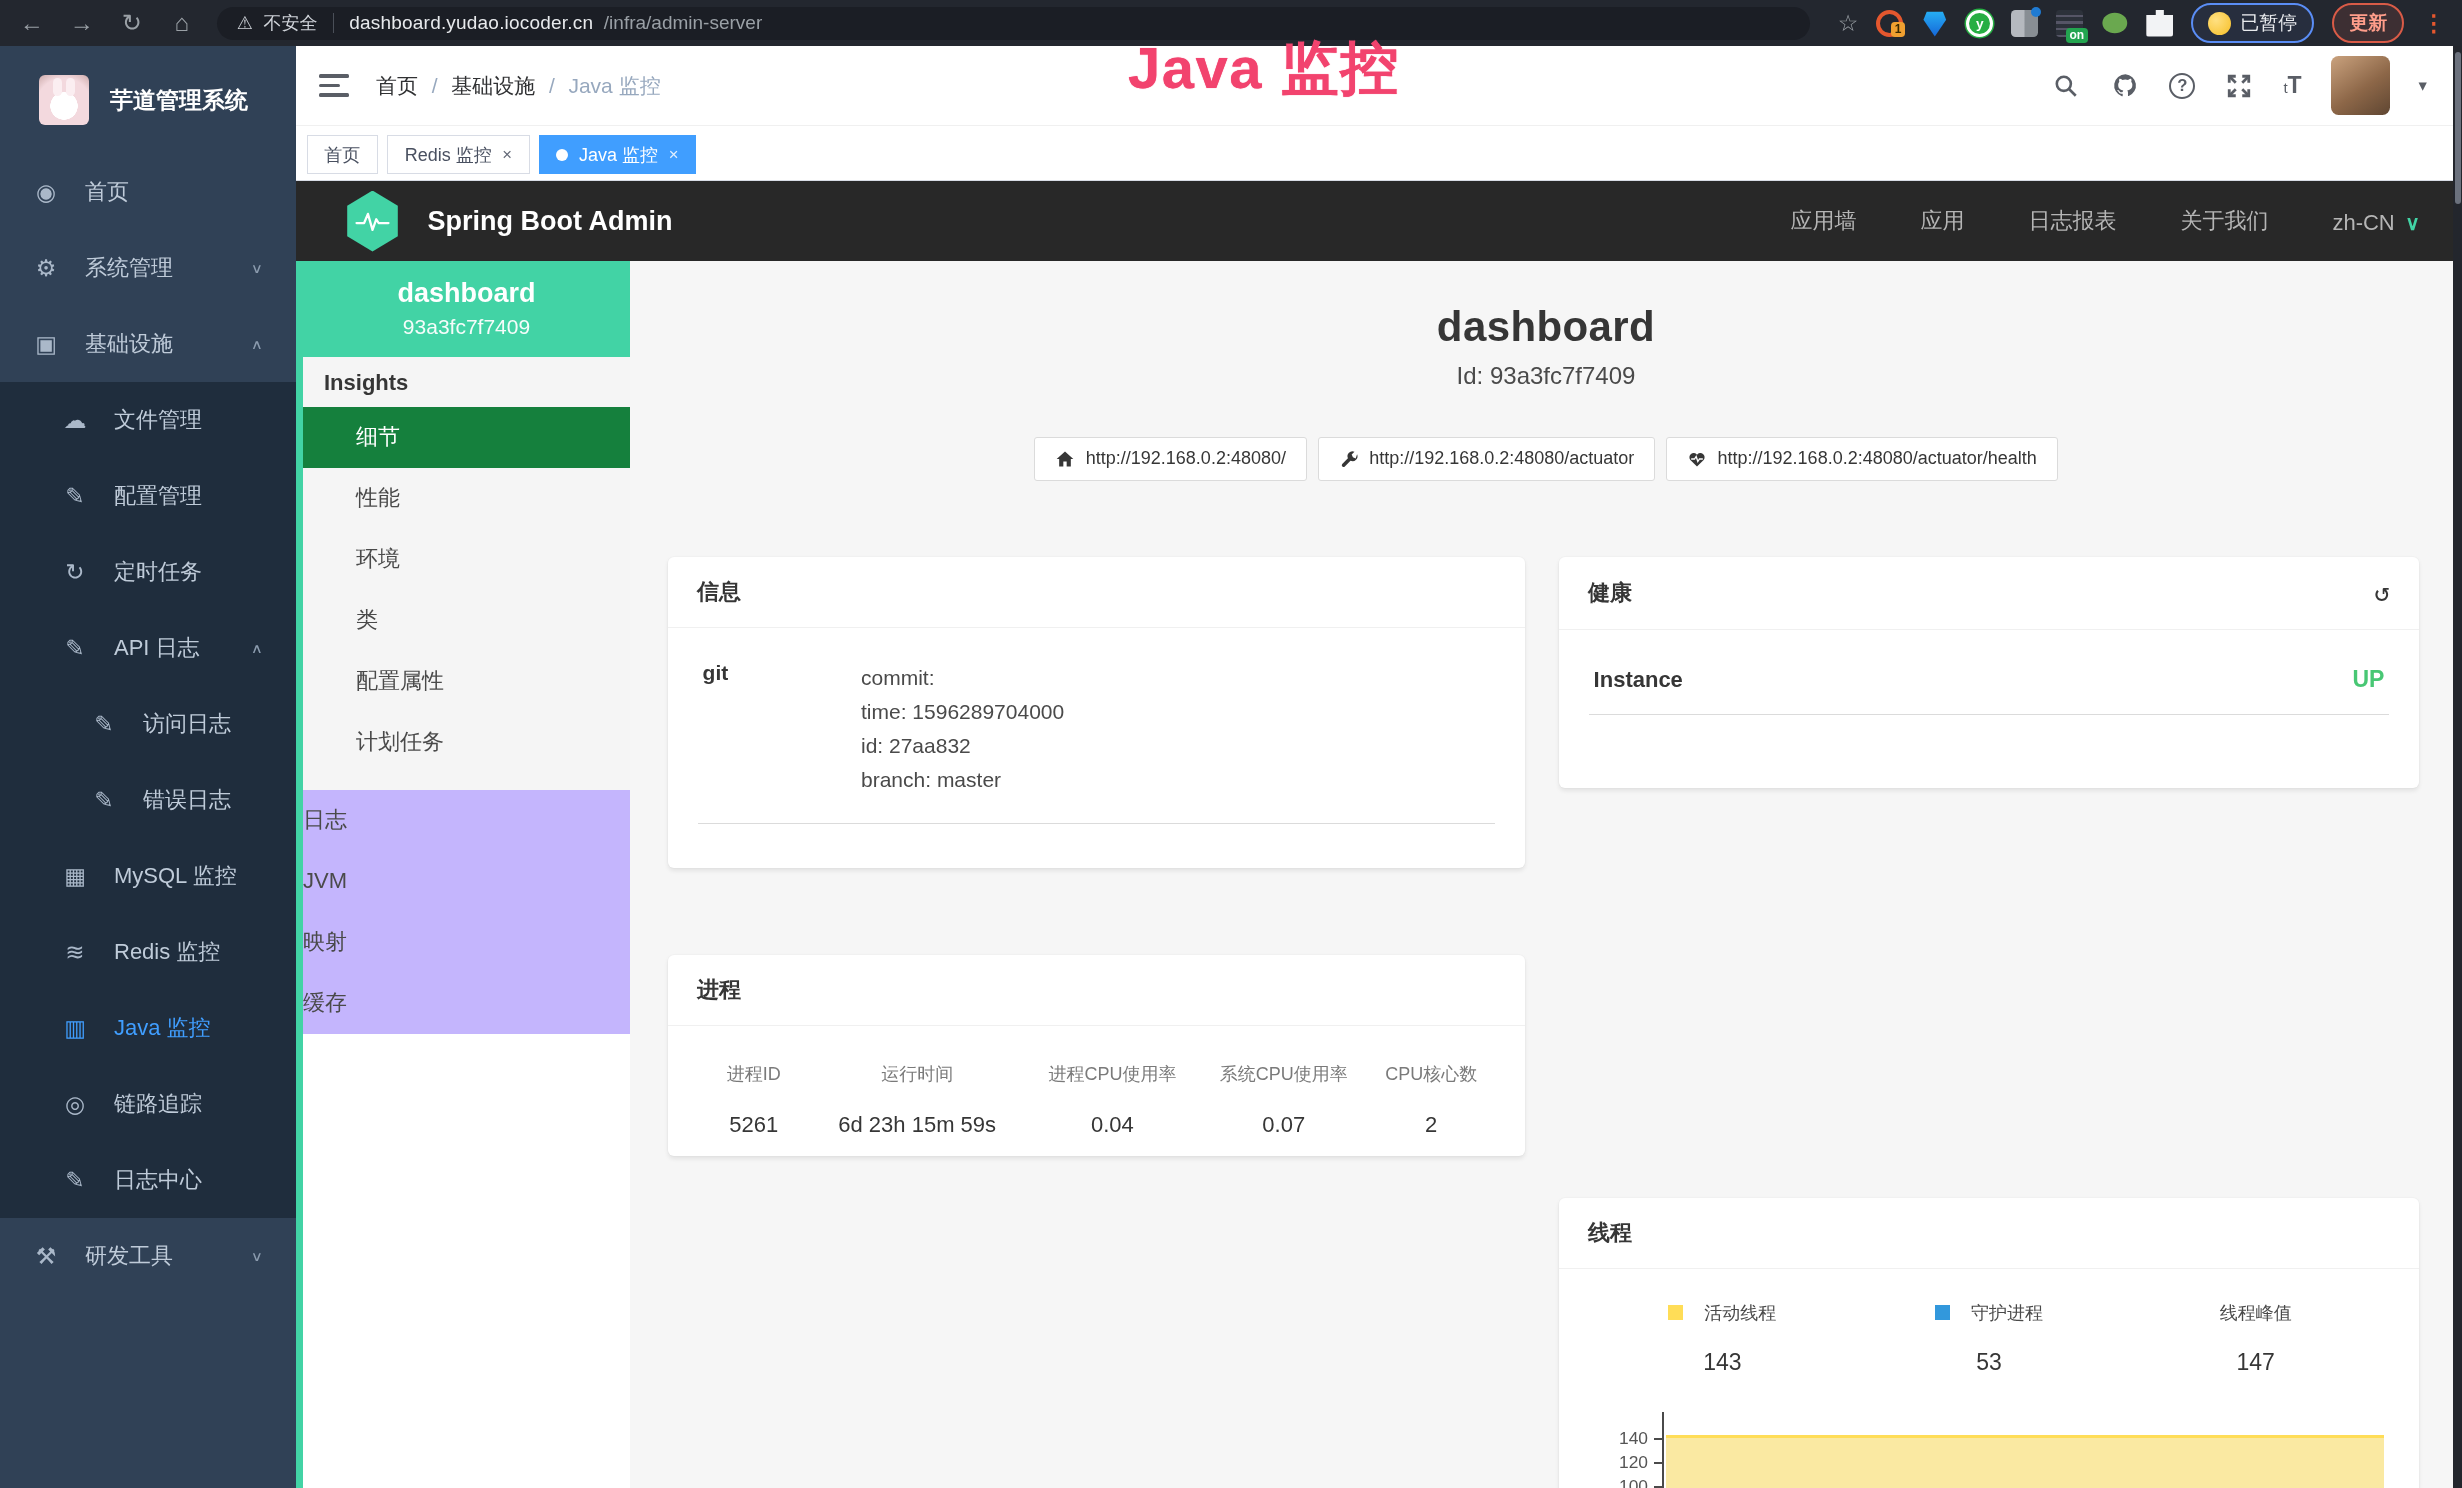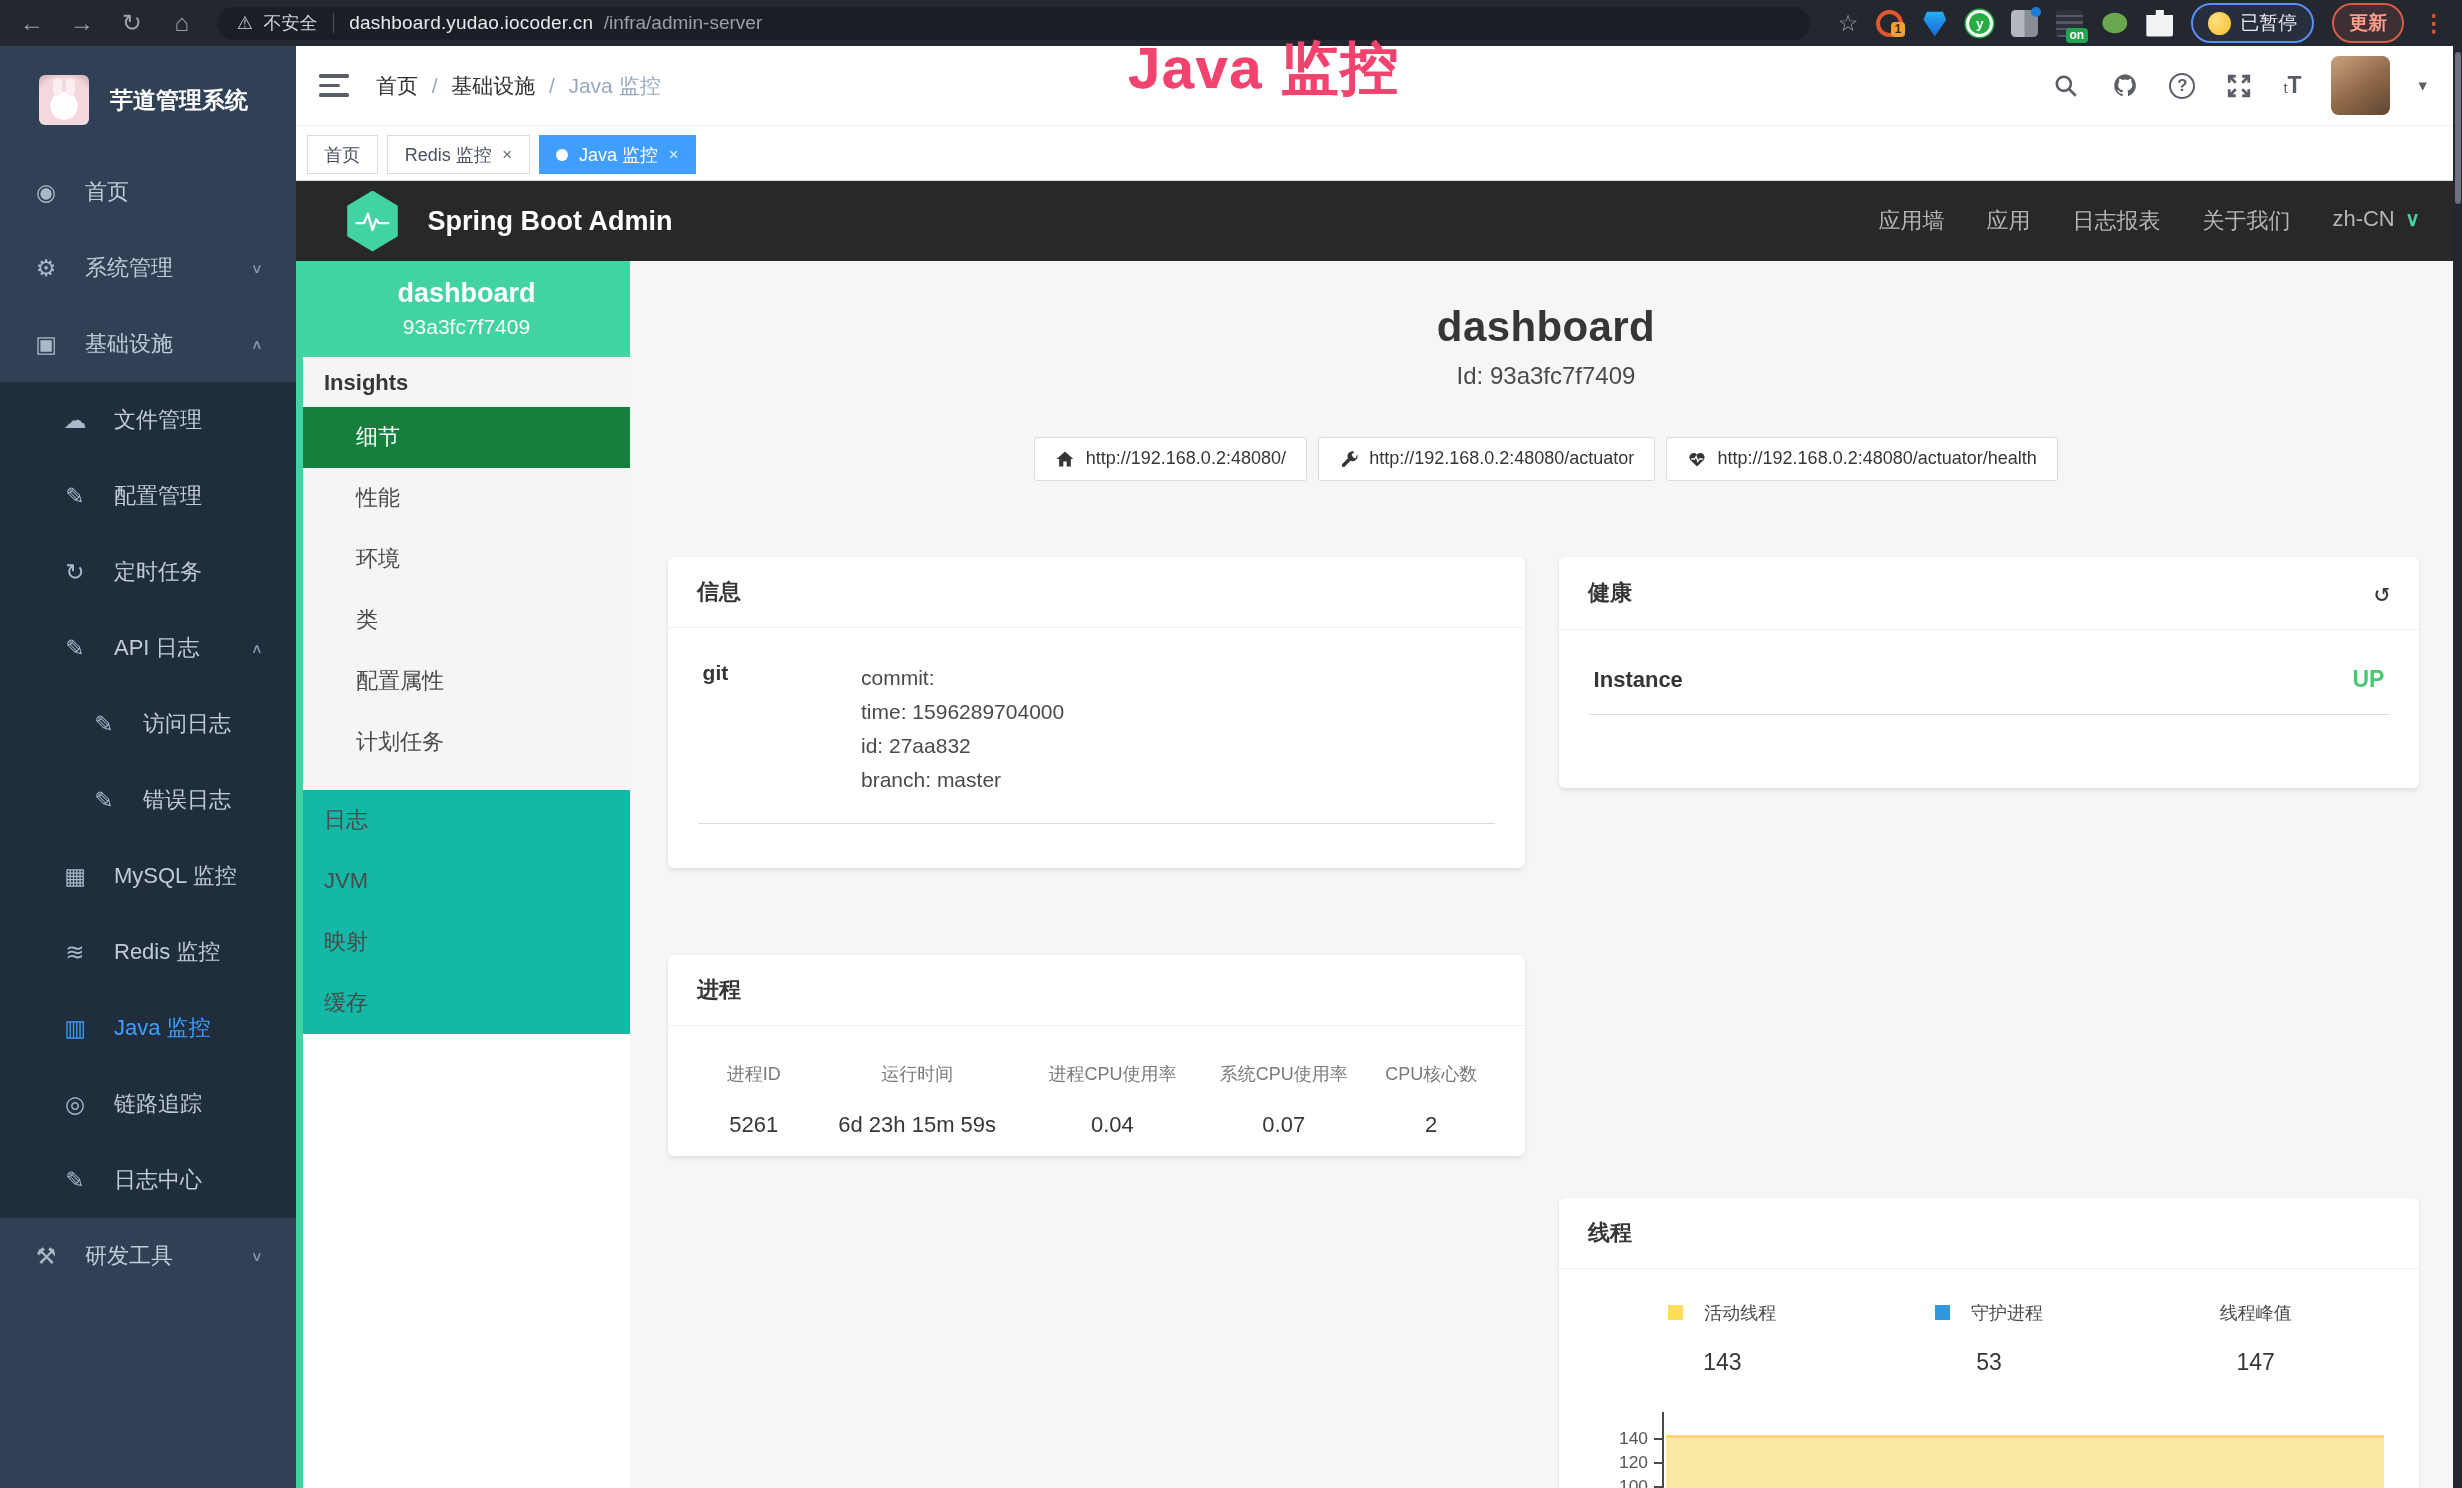--- a/index.html
+++ b/index.html
@@ -77,36 +77,36 @@
   .tab-bar { height:55px; background:#fff; border-bottom:0.8px solid #d8dce5; display:flex; align-items:flex-end; padding:0 0 6px 10.6px; gap:9px; box-shadow:0 0.8px 2.3px rgba(0,0,0,.08); }
   .tab { height:39px; display:flex; align-items:center; gap:10.6px; border:0.8px solid #d8dce5; background:#fff; color:#495060; font-size:18px; padding:0 16.7px; cursor:pointer; white-space:nowrap; }
   .tab .dot { width:12px; height:12px; border-radius:50%; background:#fff; }
   .tab .x { font-size:16.7px; color:inherit; opacity:.85; }
   .tab.active { background:#409eff; border-color:#409eff; color:#fff; }
 
   
   .sba-nav { height:80px; background:#282828; display:flex; align-items:center; padding:0 42px 0 49px; gap:20px; }
   .hexlogo { width:55px; height:61px; background:#42d3a5; clip-path:polygon(50% 0,96% 25%,96% 75%,50% 100%,4% 75%,4% 25%); display:flex; align-items:center; justify-content:center; }
   .sba-brand { color:#fff; font-size:27px; font-weight:bold; margin-left:7.6px; }
-  .sba-links { margin-left:auto; display:flex; align-items:flex-start; gap:42px; color:#b5b5b5; font-size:22px; }
+  .sba-links { margin-left:auto; display:flex; align-items:flex-end; gap:64px; color:#b5b5b5; font-size:22px; }
   .sba-links .lang { display:flex; align-items:center; gap:10.6px; }
   .sba-links .g-caret { color:#42d3a5; font-size:20px; font-weight:bold; }
 
   
   .sba-body { flex:1; display:flex; min-height:0; }
   .sba-side { width:334px; flex-shrink:0; background:#fff; border-left:7.6px solid #42d3a5; display:flex; flex-direction:column; }
   .sba-app-head { background:#42d3a5; color:#fff; text-align:center; padding:16.7px 7.6px 18px; }
   .sba-app-head .an { font-size:27px; font-weight:bold; }
   .sba-app-head .aid { font-size:21px; margin-top:6px; opacity:.95; }
   .insights-group { background:#f5f5f5; padding-bottom:16.7px; }
   .sec-label { padding:13.7px 0 10.6px 21px; font-size:22px; font-weight:bold; color:#363636; }
   .s-item { height:61px; display:flex; align-items:center; font-size:22px; color:#4a4a4a; cursor:pointer; }
   .insights-group .s-item { padding-left:53px; }
   .s-item.active { background:#15803d; color:#fff; }
-  .root-items .s-item { padding-left:21px; background:#14b8a6; }
+  .root-items .s-item { background:#c4b5fd; }
 
   
   .sba-content { flex:1; background:#f6f6f6; overflow:hidden; padding-top:42px; }
   .inst-title { text-align:center; font-size:42px; font-weight:bold; color:#363636; letter-spacing:0.4px; }
   .inst-id { text-align:center; font-size:24px; color:#4a4a4a; margin-top:10.6px; }
   .url-row { display:flex; justify-content:center; gap:10.6px; margin-top:47px; }
   .url-btn { display:flex; align-items:center; gap:10.6px; background:#fff; border:0.8px solid #dbdbdb; border-radius:3px; height:44px; padding:0 20px; font-size:18px; color:#363636; cursor:pointer; }
   .url-btn svg { display:block; }
 
   .cards { display:flex; gap:34px; padding:76px 43px 0 38px; align-items:flex-start; }

